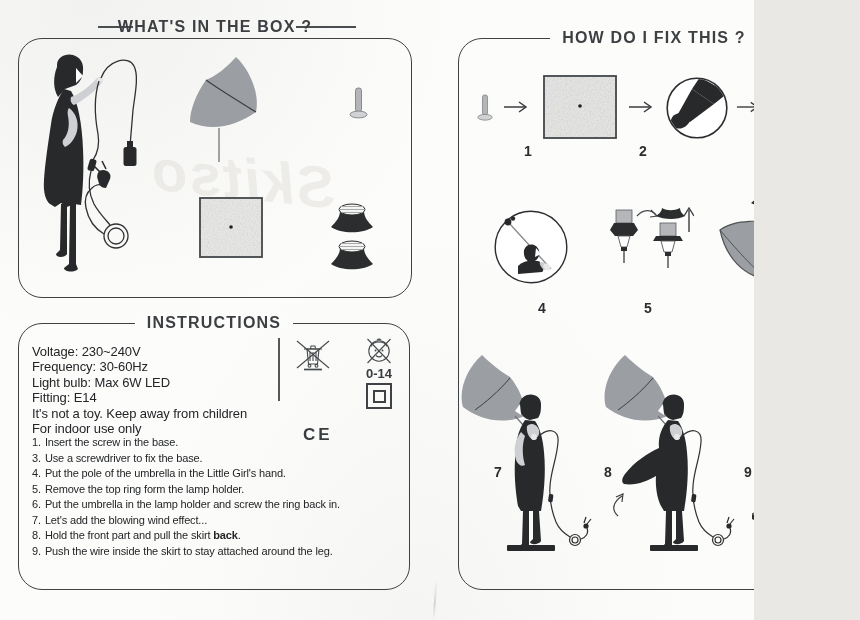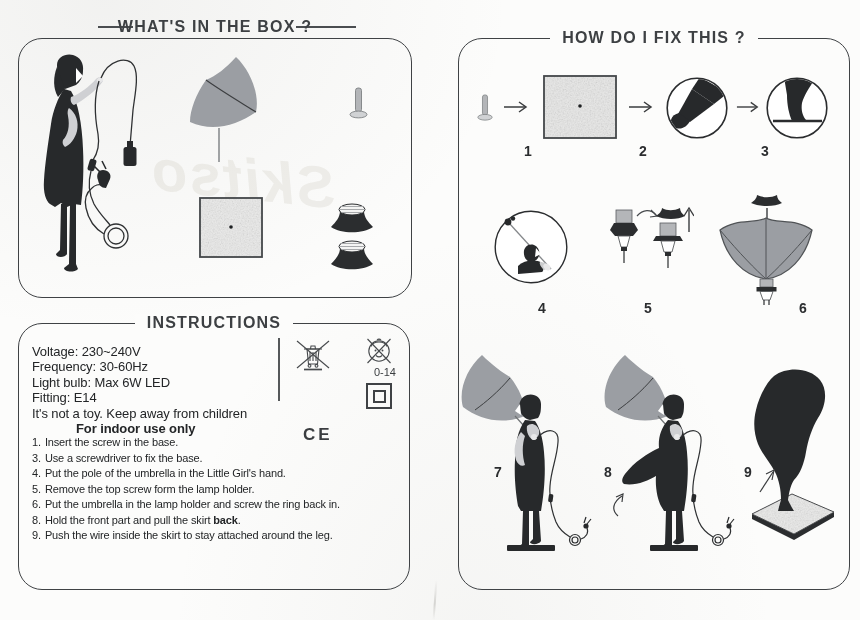--- a/index.html
+++ b/index.html
@@ -1,42 +1,42 @@
 <!DOCTYPE html>
 <html><head>
 <meta charset="utf-8">
 <style>
   html,body{margin:0;padding:0;background:#e9e8e5;}
   .scan{
-    position:relative;width:860px;height:620px;overflow:hidden;
+    position:relative;width:754px;height:620px;overflow:hidden;
     background:#fcfcfb;
     background-image:
       radial-gradient(ellipse at 12% 0%, rgba(150,150,145,.10), transparent 38%),
       radial-gradient(ellipse at 55% 104%, rgba(160,160,152,.08), transparent 45%);
     font-family:"Liberation Sans", sans-serif;color:#2b2d2f;
   }
   .abs{position:absolute;}
   .panel-box{position:absolute;border:1.6px solid #3f4245;border-radius:24px;}
   .title{position:absolute;text-align:center;font-size:16px;font-weight:700;
          letter-spacing:1.2px;color:#3d4043;}
   .title .pad{background:#fcfcfb;padding:0 12px;}
   .tline{position:absolute;height:1.6px;background:#4a4d50;}
   .spec{font-size:13px;line-height:15.4px;color:#232527;letter-spacing:-.1px;white-space:nowrap;}
-  .spec.bold{font-weight:700;margin-left:44px;}
+  .spec.bold{font-weight:400;}
   .steps{font-size:11px;line-height:15.5px;color:#232527;letter-spacing:-.15px;white-space:nowrap;}
   .step .num{margin-right:4px;}
   .step b{font-weight:700;}
   .step-num{position:absolute;font-size:14px;font-weight:700;color:#2b2d2f;width:14px;text-align:center;}
   .watermark{position:absolute;font-size:58px;font-weight:700;color:rgba(175,168,150,.16);
              transform:scaleX(-1) rotate(-6deg);letter-spacing:2px;font-style:italic;}
   .dbl-outer{position:absolute;width:22px;height:22px;border:2.4px solid #3f4245;
              display:flex;align-items:center;justify-content:center;}
   .dbl-inner{width:9px;height:9px;border:2.4px solid #3f4245;}
   .ce{position:absolute;font-size:17px;font-weight:600;letter-spacing:3px;color:#3a3d40;}
-  .age-label{position:absolute;font-size:11px;font-weight:400;color:#3a3d40;width:34px;text-align:right;}
+  .age-label{position:absolute;font-size:13px;font-weight:700;color:#3a3d40;width:34px;text-align:center;}
   .vdiv{position:absolute;width:1.5px;background:#55585a;}
   .crease{position:absolute;left:434px;top:580px;width:2px;height:40px;opacity:.55;
           background:linear-gradient(rgba(0,0,0,0),#b9b8b4 60%,rgba(0,0,0,0));transform:rotate(4deg);}
   svg{display:block;}
 </style>
 </head>
 <body>
 
 <div class="scan">
 
@@ -171,22 +171,23 @@
   <div class="ce" style="left:303px;top:385px;margin-top:40px;">CE</div>
 
   <div class="dbl-outer" style="left:366px;top:383px;">
     <div class="dbl-inner"></div>
   </div>
 
   <div class="abs steps" style="left:32px;top:435px;">
     <div class="step"><span class="num">1.</span><span>Insert the screw in the base.</span></div>
     <div class="step"><span class="num">3.</span><span>Use a screwdriver to fix the base.</span></div>
     <div class="step"><span class="num">4.</span><span>Put the pole of the umbrella in the Little Girl's hand.</span></div>
-    <div class="step"><span class="num">5.</span><span>Remove the top screw form the lamp holder.</span></div>
+    <div class="step"><span class="num">5.</span><span>Remove the top ring form the lamp holder.</span></div>
     <div class="step"><span class="num">6.</span><span>Put the umbrella in the lamp holder and screw the ring back in.</span></div>
+    <div class="step"><span class="num">7.</span><span>Let's add the blowing wind effect...</span></div>
     <div class="step"><span class="num">8.</span><span>Hold the front part and pull the skirt </span><b>back</b><span>.</span></div>
     <div class="step"><span class="num">9.</span><span>Push the wire inside the skirt to stay attached around the leg.</span></div>
   </div>
 
   <div class="panel-box" style="left:458px;top:38px;width:390px;height:550px;"></div>
   <div class="title" style="left:458px;top:29px;width:392px;">
     <span class="pad">HOW DO I FIX THIS ?</span>
   </div>
 
   <svg class="abs" style="left:477px;top:93px;" width="16" height="30" viewBox="0 0 19 35">

